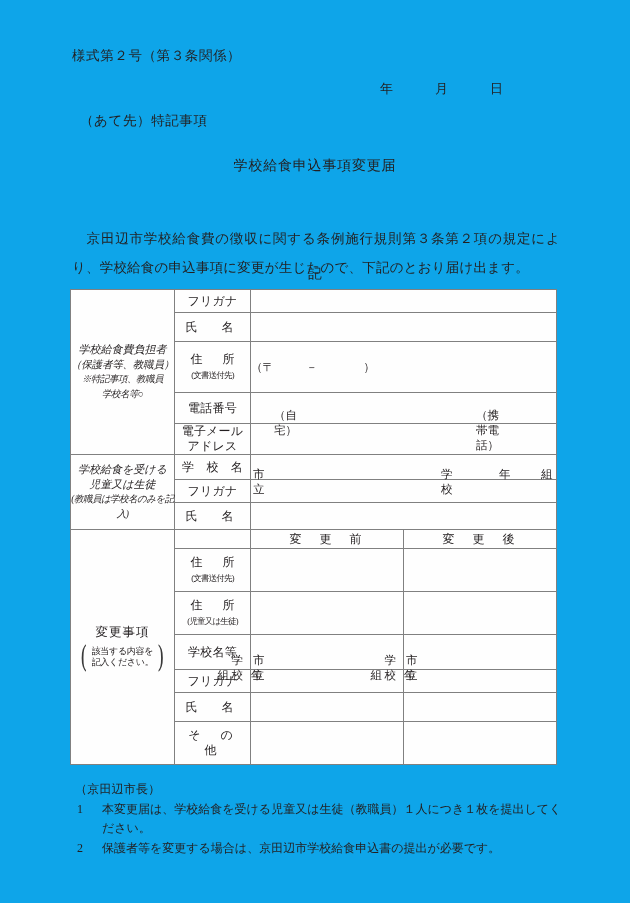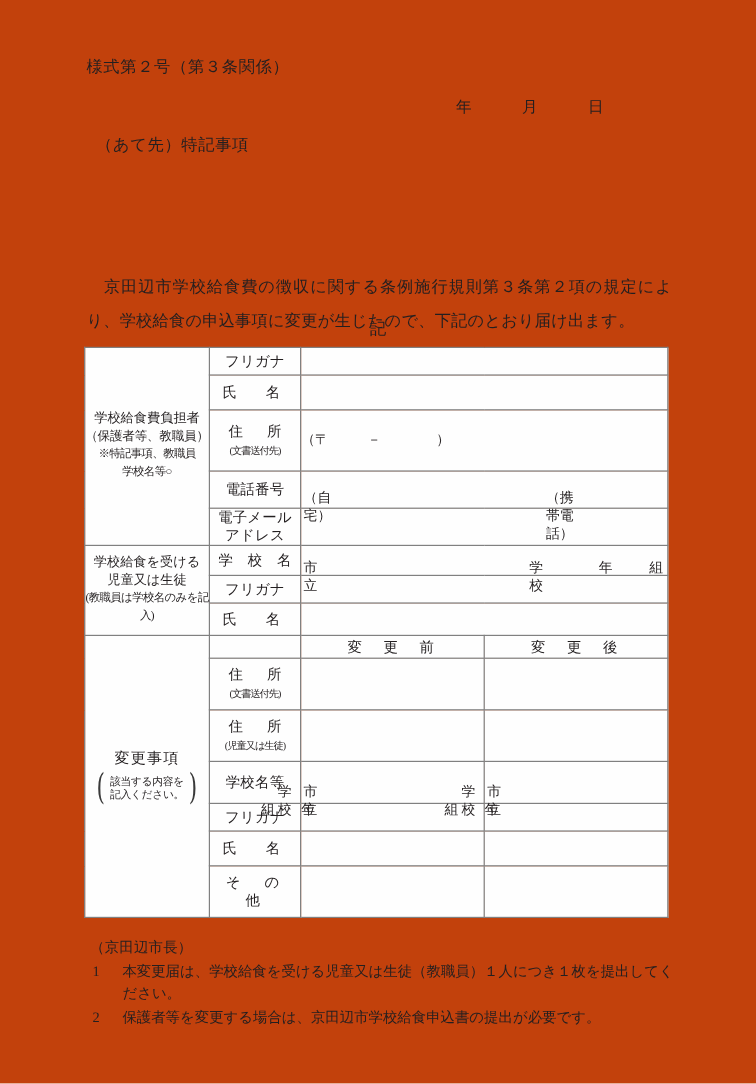--- a/index.html
+++ b/index.html
@@ -13,21 +13,21 @@
     position: relative;
     font-family: "Liberation Serif", "DejaVu Serif", serif;
     color: #231f20;
     -webkit-font-smoothing: antialiased;
   }
   .page {
     position: absolute;
     left: 0; top: 0;
     width: 630px;
     height: 903px;
-    background: #c2410c;
+    background: #0ea5e9;
     overflow: hidden;
   }
 
   
   .form-no {
     position: absolute;
     left: 72px;
     top: 47px;
     font-size: 13.5px;
     letter-spacing: 0.6px;
@@ -103,20 +103,21 @@
     background: #fefefe;
   }
   .col-sec  { width: 104px; }
   .col-lbl  { width: 76px; }
   .col-half { width: 153px; }
 
   .sec-label {
     text-align: center;
     line-height: 15px;
     padding: 4px 2px;
+    font-style: italic;
   }
   .sec-label .l1 { font-size: 11px; display: block; letter-spacing: 0px; }
   .sec-label .l2 { font-size: 10.5px; display: block; letter-spacing: -0.2px; }
   .sec-label .l3 { font-size: 9.5px; display: block; letter-spacing: -0.5px; }
 
   .row-label {
     text-align: center;
     font-size: 12px;
     letter-spacing: 0.2px;
     line-height: 15px;
@@ -131,21 +132,21 @@
   }
   .spread { letter-spacing: 6px; padding-left: 6px; }
   .spread3 { letter-spacing: 4px; padding-left: 4px; }
 
   .val-cell {
     padding: 4px 6px;
     font-size: 11.5px;
     vertical-align: top;
     line-height: 15px;
   }
-  .val-cell.mid { vertical-align: middle; }
+  .val-cell.mid { vertical-align: middle; padding-left: 21px; }
 
   .hdr-cell {
     text-align: center;
     font-size: 11.5px;
     letter-spacing: 3px;
     padding: 3px 0 3px 3px;
     margin-left: 29px;
   }
 
   .school-line {
@@ -234,20 +235,21 @@
   <div class="date-line">
     <span>年</span>
     <span class="date-gap"></span>
     <span>月</span>
     <span class="date-gap"></span>
     <span>日</span>
   </div>
 
   <div class="addressee">（あて先）特記事項</div>
 
+  <div class="doc-title">学校給食申込事項変更届</div>
 
   <div class="body-para"><span class="indent"></span><span>京田辺市学校給食費の徴収に関する条例施行規則第３条第２項の規定により、学校給食の申込事項に変更が生じたので、下記のとおり届け出ます。</span></div>
 
   <div class="ki-mark">記</div>
 
   <table class="form-table">
     <colgroup>
       <col class="col-sec">
         <col class="col-lbl">
         <col class="col-half">

